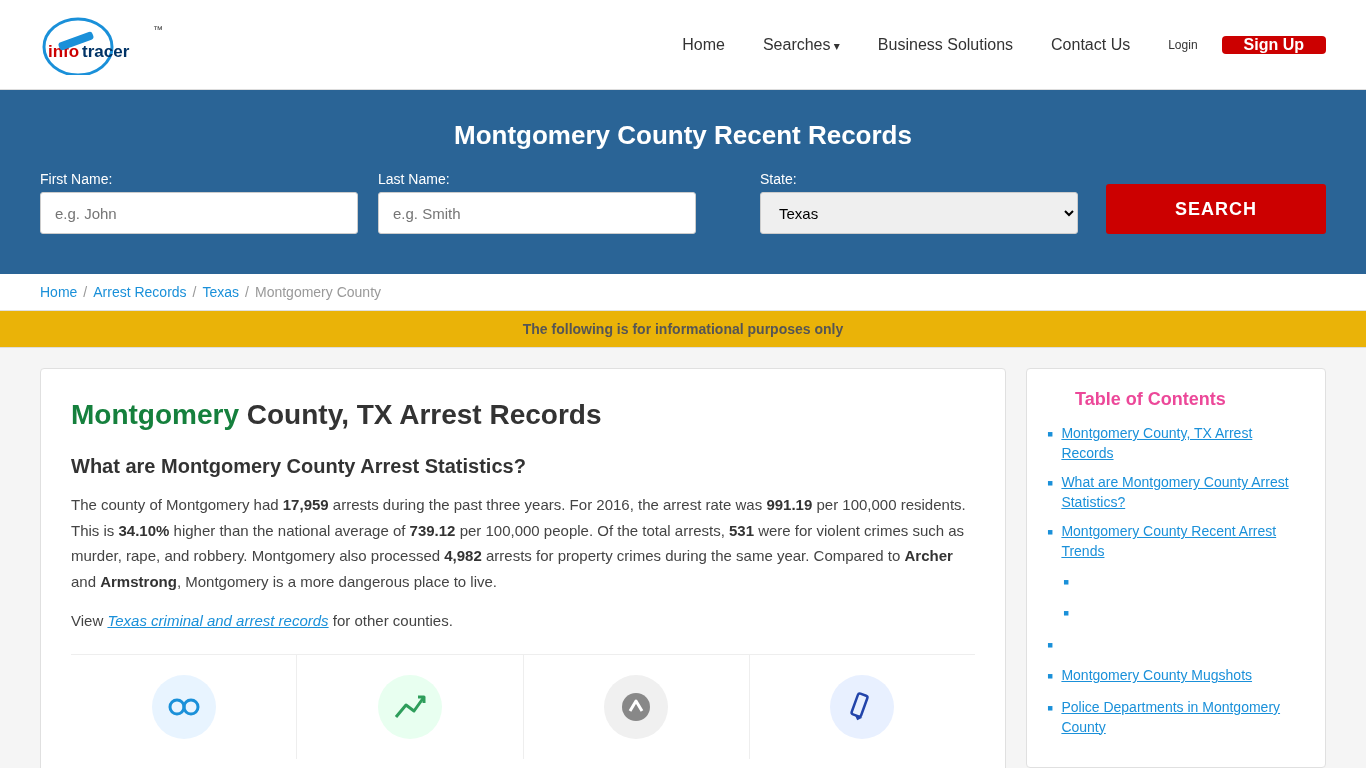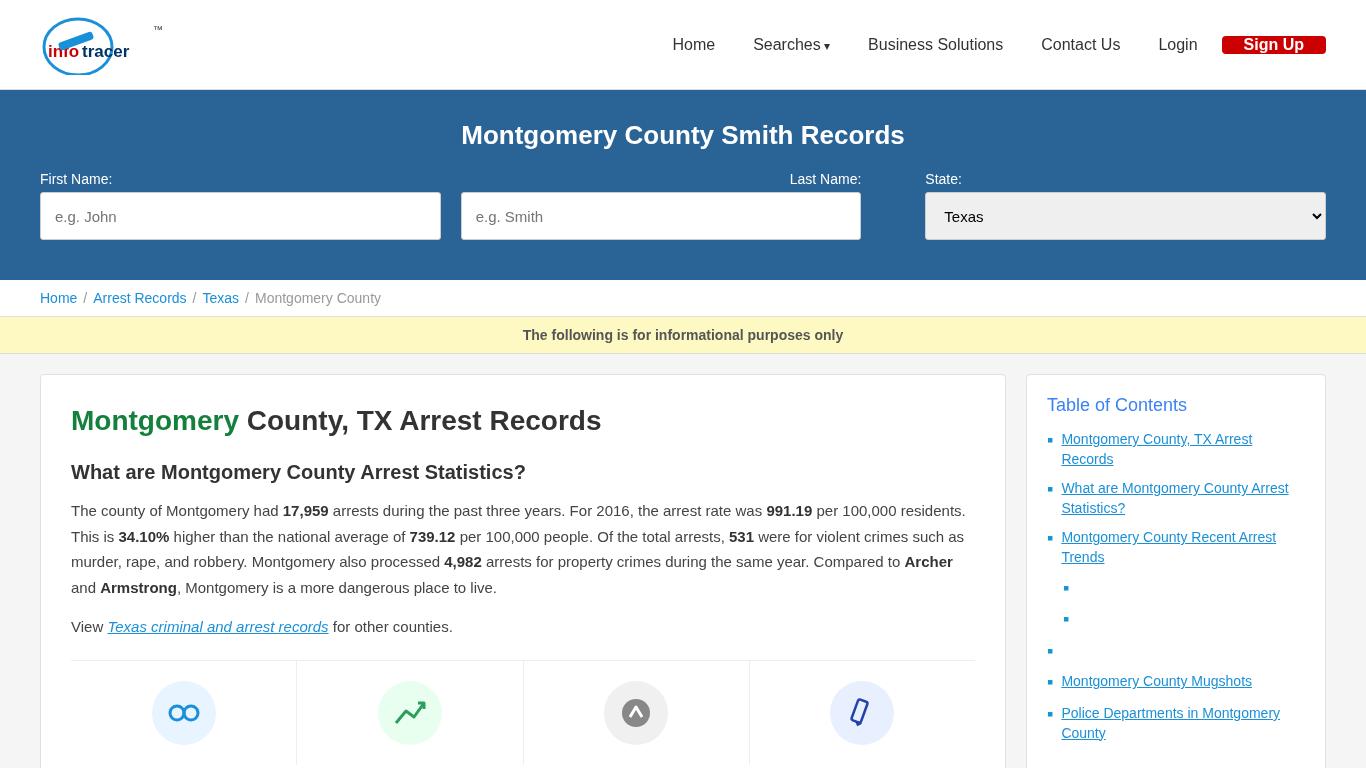--- a/index.html
+++ b/index.html
@@ -16,40 +16,40 @@
       height: 90px;
     }
     .logo-area { display: flex; align-items: center; }
 
     nav { display: flex; align-items: center; gap: 10px; }
     .nav-item {
       color: #333; text-decoration: none; font-size: 16px;
       padding: 8px 14px; cursor: pointer;
     }
     .nav-item.has-arrow::after { content: ' ▾'; font-size: 12px; }
-    .nav-login { color: #333; font-size: 16px; padding: 8px 14px; cursor: pointer; text-decoration: none; }
+    .nav-login { color: #333; font-size: 12px; padding: 8px 14px; cursor: pointer; text-decoration: none; }
     .nav-signup {
       background: #cc0000; color: #fff; font-size: 16px; font-weight: bold;
       padding: 0 22px; border: none; border-radius: 4px; cursor: pointer;
     }
 
     
     .hero {
       background: #2a6496;
       padding: 30px 40px 40px;
       text-align: center;
     }
     .hero h1 { color: #fff; font-size: 26px; font-weight: bold; margin-bottom: 20px; }
     .form-group { display: flex; flex-direction: column; align-items: flex-start; }
     .form-group label { color: #fff; font-size: 14px; margin-bottom: 5px; font-weight: normal; }
     .form-group.first { flex: 1; }
-    .form-group.last { flex: 1; align-items: flex-end; }
+    .form-group.last { flex: 1; }
     .form-group.state { flex: 1; margin-left: 44px; }
     .form-group input, .form-group select {
-      width: 100%; height: 48px; padding: 0 14px;
+      width: 100%; height: 42px; padding: 0 14px;
       border: 1px solid #ccc; border-radius: 3px;
       font-size: 15px; outline: none;
     }
     .search-btn {
       background: #cc0000; color: #fff; font-size: 18px; font-weight: bold;
       border: none; height: 50px; padding: 0 40px; cursor: pointer;
       border-radius: 3px; margin-left: 8px; letter-spacing: 1px; flex-shrink: 0;
       min-width: 220px;
     }
     .search-form-inner {
@@ -59,21 +59,21 @@
     
     .breadcrumb-bar {
       background: #fff; padding: 10px 40px; border-bottom: 1px solid #e0e0e0;
     }
     .breadcrumb { display: flex; align-items: center; gap: 6px; font-size: 14px; }
     .breadcrumb a { color: #1a90d9; text-decoration: none; }
     .breadcrumb span { color: #999; }
 
     
     .info-note {
-      background: #fef9c3; text-align: center; padding: 10px;
+      background: #eab308; text-align: center; padding: 10px;
       font-size: 14px; color: #555; border-bottom: 1px solid #ddd;
     }
 
     
     .main-content {
       display: flex; gap: 0; max-width: 1366px; margin: 0 auto;
       padding: 20px 40px;
     }
     .content-left {
       background: #fff; flex: 1; padding: 30px;
@@ -111,21 +111,21 @@
     .icon-gray { background: #f0f0f0; color: #888; }
     .icon-dark { background: #e8f0ff; color: #2244aa; }
 
     
     .sidebar {
       width: 300px; flex-shrink: 0;
     }
     .toc-box {
       background: #fff; border: 1px solid #e0e0e0; border-radius: 4px; padding: 20px;
     }
-    .toc-title { font-size: 18px; font-weight: normal; margin-bottom: 14px; color: #3b82f6; }
+    .toc-title { font-size: 18px; font-weight: bold; margin-bottom: 14px; color: #ec4899; margin-left: 28px; }
     .toc-list { list-style: none; }
     .toc-list li {
       display: flex; align-items: flex-start; margin-bottom: 10px;
     }
     .toc-bullet {
       color: #1a90d9; margin-right: 8px; font-size: 18px; line-height: 1.2; flex-shrink: 0;
     }
     .toc-link { color: #1a90d9; text-decoration: underline; font-size: 14px; line-height: 1.4; cursor: pointer; }
     .toc-list li.sub { padding-left: 16px; }
   </style>
@@ -146,40 +146,41 @@
     <a class="nav-item" href="#">Home</a>
     <a class="nav-item has-arrow" href="#">Searches</a>
     <a class="nav-item" href="#">Business Solutions</a>
     <a class="nav-item" href="#">Contact Us</a>
     <a class="nav-login" href="#">Login</a>
     <button class="nav-signup">Sign Up</button>
   </nav>
 </header>
 
 <section class="hero">
-  <h1>Montgomery County Smith Records</h1>
+  <h1>Montgomery County Recent Records</h1>
   <div class="search-form-inner">
     <div class="form-group first">
       <label>First Name:</label>
       <input type="text" placeholder="e.g. John" style="">
     </div>
     <div class="form-group last">
       <label>Last Name:</label>
       <input type="text" placeholder="e.g. Smith" style="">
     </div>
     <div class="form-group state">
       <label>State:</label>
       <select>
         <option>Texas</option>
         <option>Alabama</option>
         <option>Alaska</option>
         <option>Arizona</option>
         <option>California</option>
       </select>
     </div>
+    <button class="search-btn">SEARCH</button>
   </div>
 </section>
 
 <div class="breadcrumb-bar">
   <nav class="breadcrumb">
     <a href="#">Home</a>
     <span>/</span>
     <a href="#">Arrest Records</a>
     <span>/</span>
     <a href="#">Texas</a>

